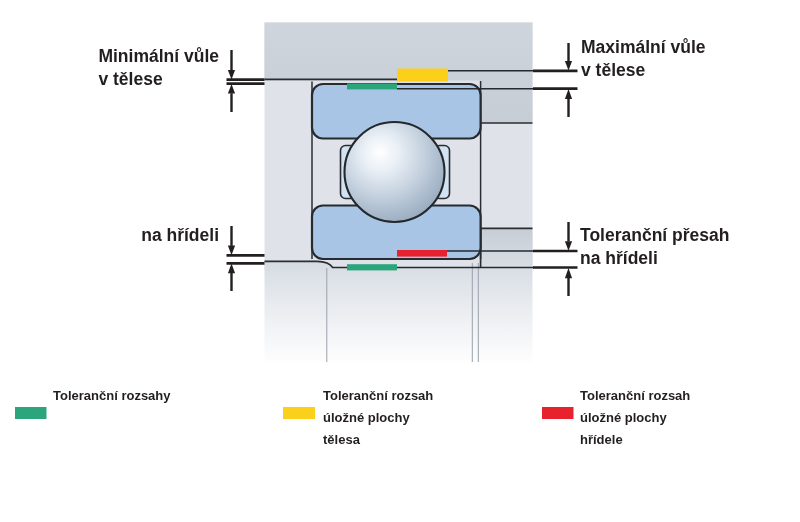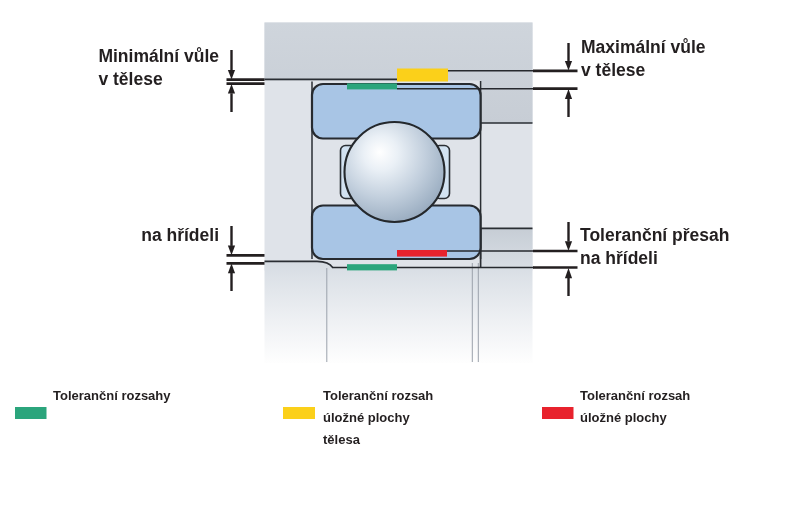--- a/index.html
+++ b/index.html
@@ -140,15 +140,16 @@
     <span class="lbl-line">Toleranční rozsahy</span>
   </div>
   <div class="legend-text" style="left:323px;top:385px;">
     <span class="lbl-line">Toleranční rozsah</span>
     <span class="lbl-line">úložné plochy</span>
     <span class="lbl-line">tělesa</span>
   </div>
   <div class="legend-text" style="left:580px;top:385px;">
     <span class="lbl-line">Toleranční rozsah</span>
     <span class="lbl-line">úložné plochy</span>
+    <span class="lbl-line">hřídele</span>
   </div>
 
 </div>
 
 </body></html>

